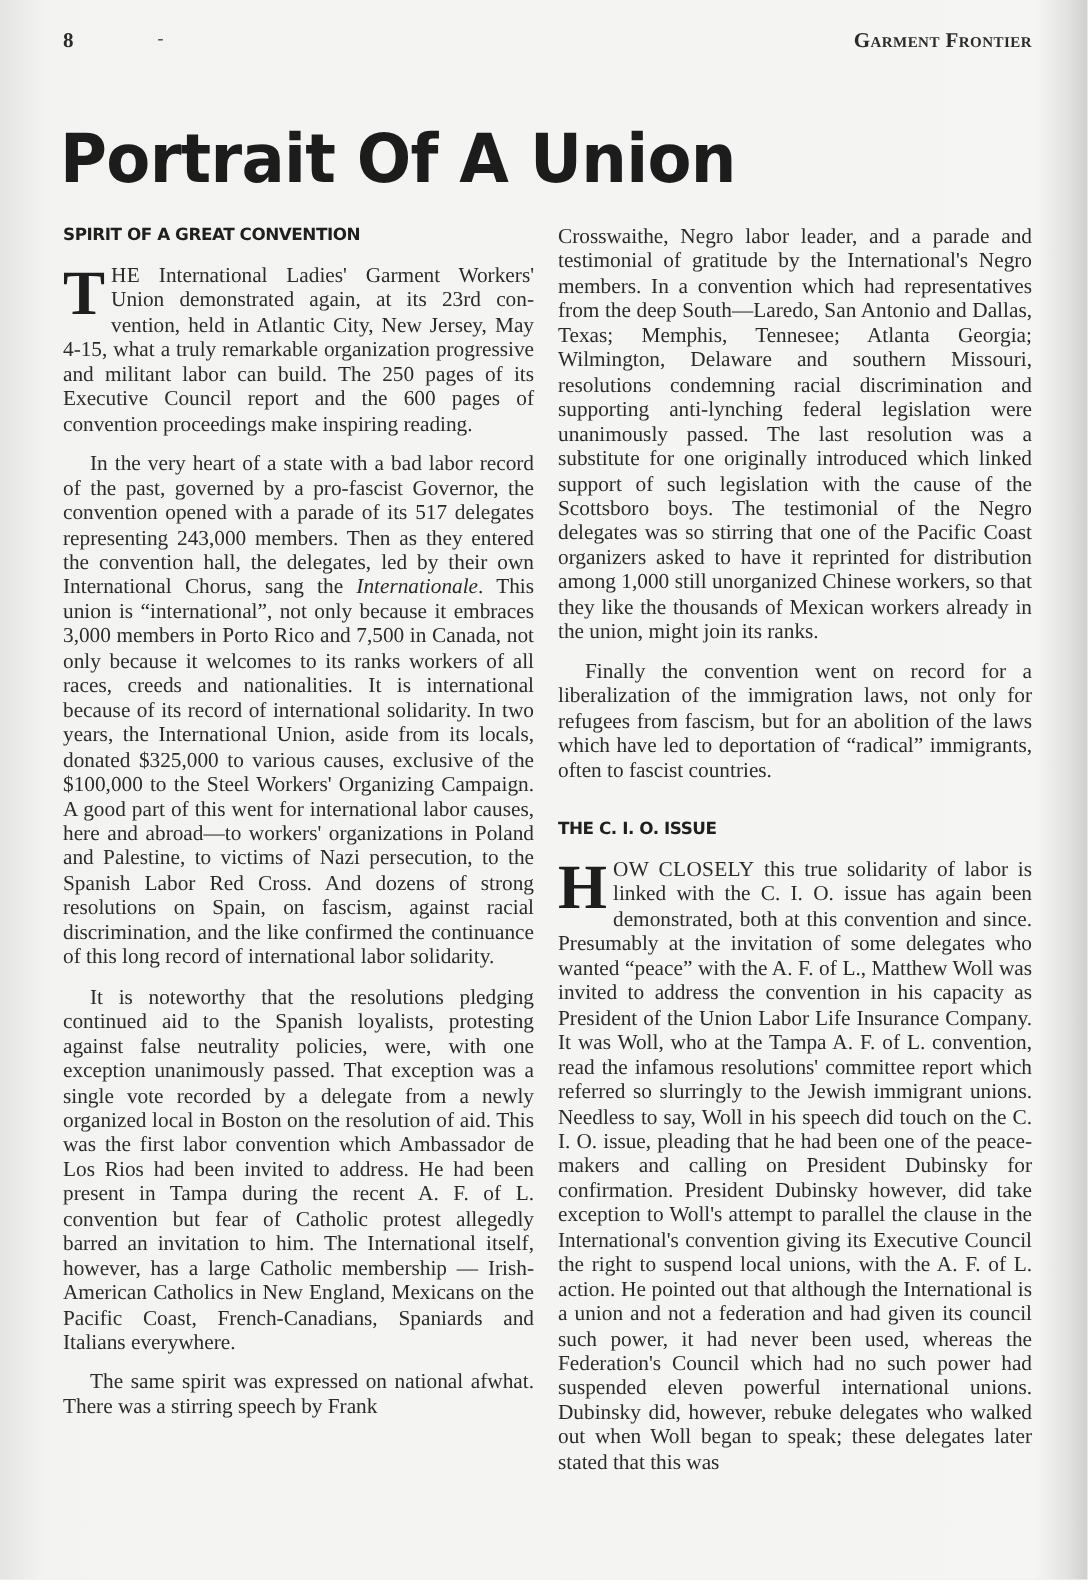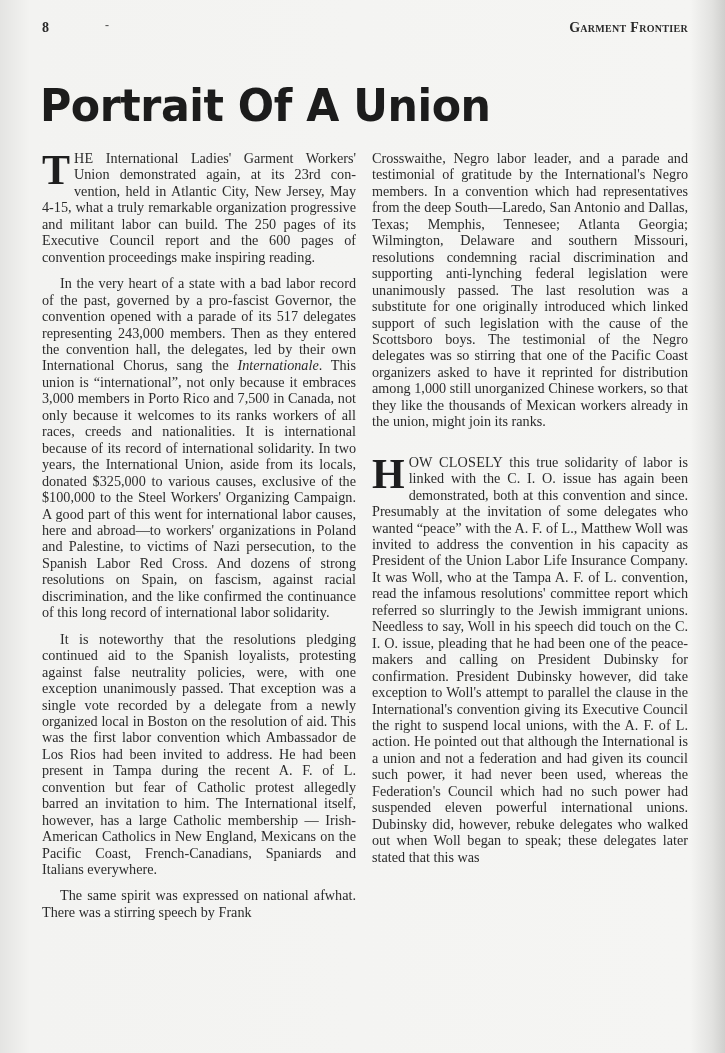--- a/index.html
+++ b/index.html
@@ -59,36 +59,39 @@
 
   <div class="running-head">
     <span class="page-number">8</span>
     <span class="dash">-</span>
     <span class="journal-name">Garment Frontier</span>
   </div>
 
   <h1 class="title" style="margin:0;">Portrait Of A Union</h1>
 
   <div class="col col-left">
+    <div class="section-head">SPIRIT OF A GREAT CONVENTION</div>
 
     <p>
       <span class="dropcap">T</span><span class="first-line-caps">HE</span><span> International Ladies' Garment Workers' Union demonstrated again, at its 23rd con­vention, held in Atlantic City, New Jersey, May 4-15, what a truly remarkable organization progressive and militant labor can build. The 250 pages of its Executive Council report and the 600 pages of convention proceedings make inspir­ing reading.</span>
     </p>
 
     <p class="indent"><span>In the very heart of a state with a bad labor record of the past, governed by a pro-fascist Governor, the convention opened with a parade of its 517 delegates representing 243,000 mem­bers. Then as they entered the convention hall, the delegates, led by their own International Chorus, sang the </span><em>Internationale</em><span>. This union is “international”, not only because it embraces 3,000 members in Porto Rico and 7,500 in Canada, not only because it welcomes to its ranks workers of all races, creeds and nationalities. It is international because of its record of interna­tional solidarity. In two years, the International Union, aside from its locals, donated $325,000 to various causes, exclusive of the $100,000 to the Steel Workers' Organizing Campaign. A good part of this went for international labor causes, here and abroad—to workers' organiza­tions in Poland and Palestine, to victims of Nazi persecution, to the Spanish Labor Red Cross. And dozens of strong resolutions on Spain, on fascism, against racial discrimination, and the like confirmed the continuance of this long record of international labor solidarity.</span></p>
 
     <p class="indent">It is noteworthy that the resolutions pledging continued aid to the Spanish loyalists, protesting against false neutrality policies, were, with one exception unanimously passed. That exception was a single vote recorded by a delegate from a newly organized local in Boston on the resolution of aid. This was the first labor convention which Ambassador de Los Rios had been invited to address. He had been present in Tampa during the recent A. F. of L. convention but fear of Catholic protest allegedly barred an invitation to him. The International itself, however, has a large Catholic membership — Irish-American Catholics in New England, Mexicans on the Pacific Coast, French-Canadians, Spaniards and Italians everywhere.</p>
 
     <p class="indent">The same spirit was expressed on national af­what. There was a stirring speech by Frank</p>
   </div>
 
   <div class="col col-right">
     <p>Crosswaithe, Negro labor leader, and a parade and testimonial of gratitude by the Internation­al's Negro members. In a convention which had representatives from the deep South—Laredo, San Antonio and Dallas, Texas; Memphis, Ten­nesee; Atlanta Georgia; Wilmington, Delaware and southern Missouri, resolutions condemning racial discrimination and supporting anti-lynching federal legislation were unanimously passed. The last resolution was a substitute for one originally introduced which linked support of such legisla­tion with the cause of the Scottsboro boys. The testimonial of the Negro delegates was so stir­ring that one of the Pacific Coast organizers ask­ed to have it reprinted for distribution among 1,000 still unorganized Chinese workers, so that they like the thousands of Mexican workers al­ready in the union, might join its ranks.</p>
 
+    <p class="indent">Finally the convention went on record for a liberalization of the immigration laws, not only for refugees from fascism, but for an abolition of the laws which have led to deportation of “rad­ical” immigrants, often to fascist countries.</p>
 
     <div class="spacer"></div>
+    <div class="section-head">THE C. I. O. ISSUE</div>
 
     <p>
       <span class="dropcap">H</span><span class="first-line-caps">OW CLOSELY</span><span> this true solidarity of labor is linked with the C. I. O. issue has again been demonstrated, both at this convention and since. Presumably at the invitation of some dele­gates who wanted “peace” with the A. F. of L., Matthew Woll was invited to address the con­vention in his capacity as President of the Union Labor Life Insurance Company. It was Woll, who at the Tampa A. F. of L. convention, read the infamous resolutions' committee report which referred so slurringly to the Jewish immigrant unions. Needless to say, Woll in his speech did touch on the C. I. O. issue, pleading that he had been one of the peace-makers and calling on Presi­dent Dubinsky for confirmation. President Du­binsky however, did take exception to Woll's at­tempt to parallel the clause in the International's convention giving its Executive Council the right to suspend local unions, with the A. F. of L. action. He pointed out that although the Inter­national is a union and not a federation and had given its council such power, it had never been used, whereas the Federation's Council which had no such power had suspended eleven powerful international unions. Dubinsky did, however, re­buke delegates who walked out when Woll began to speak; these delegates later stated that this was</span>
     </p>
   </div>
 
 </div>
 
 </body></html>

